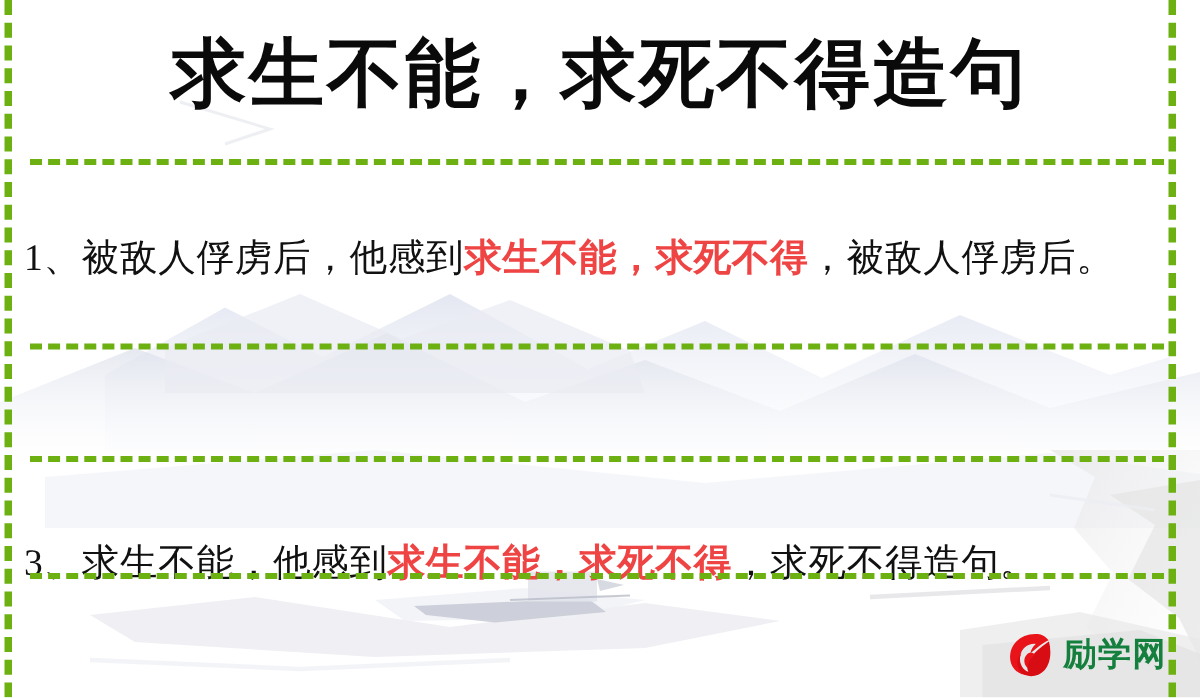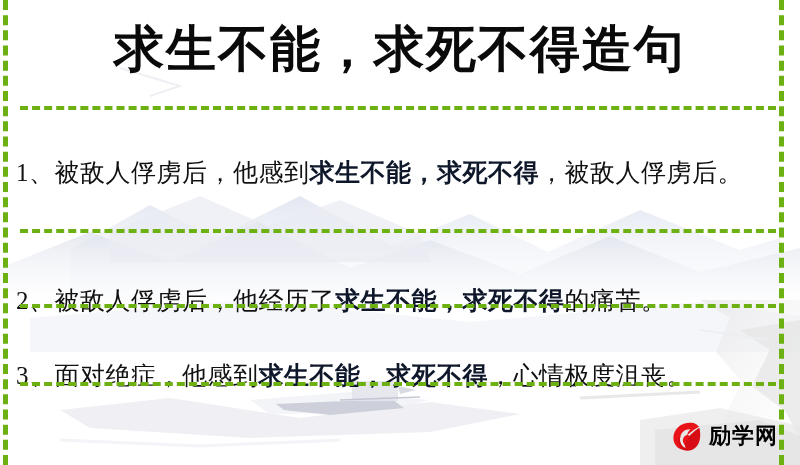--- a/index.html
+++ b/index.html
@@ -89,21 +89,21 @@
     font-size: 25px;
     line-height: 42px;
     color: #111111;
     letter-spacing: 0.5px;
   }
   .sentence.s1 { top: 127px; }
   .sentence.s2 { top: 255px; }
   .sentence.s3 { top: 330px; }
 
   .idiom {
-    color: #0f172a;
+    color: #ef4444;
     font-weight: 700;
   }
 
   
   .logo {
     position: absolute;
     left: 668px;
     top: 418px;
     display: flex;
     align-items: center;
@@ -113,21 +113,21 @@
   .logo-mark {
     width: 36px;
     height: 36px;
     flex: 0 0 36px;
   }
   .logo-mark svg { display: block; width: 36px; height: 36px; }
   .logo-text {
     font-family: "Liberation Sans", "DejaVu Sans", sans-serif;
     font-size: 22px;
     font-weight: 700;
-    color: #000000;
+    color: #15803d;
     letter-spacing: 1px;
     white-space: nowrap;
   }
 </style>
 </head>
 <body>
 
 <div id="page">
 
   <div class="wash-layer">
@@ -185,26 +185,23 @@
 
     <div class="hrule r1"></div>
     <div class="hrule r2"></div>
     <div class="hrule r3"></div>
     <div class="hrule r4"></div>
 
     <p class="sentence s1">
       <span>1、</span><span>被敌人俘虏后，他感到</span><span class="idiom">求生不能，求死不得</span><span>，被敌人俘虏后。</span>
     </p>
 
-    <p class="sentence s2">
-      <span>2、</span><span>被敌人俘虏后，他经历了</span><span class="idiom">求生不能，求死不得</span><span>的痛苦。</span>
-    </p>
 
     <p class="sentence s3">
-      <span>3、</span><span>面对绝症，他感到</span><span class="idiom">求生不能，求死不得</span><span>，心情极度沮丧。</span>
+      <span>3、</span><span>求生不能，他感到</span><span class="idiom">求生不能，求死不得</span><span>，求死不得造句。</span>
     </p>
 
     <div class="logo">
       <span class="logo-mark">
         <svg viewBox="0 0 40 40" aria-hidden="true">
           <path d="M28.5 5.5 C17 3.5 6.5 10.5 6 21.5 C5.6 30.5 12.5 36.5 21 35.5
                    C15.5 32 12.5 27.5 13.5 21.5 C14.4 16 19 12 25 12.5
                    C22.5 15 21.5 16.5 21.2 19.2 C27 14.5 31.5 11 34.5 9.8
                    C33 8 31 6.2 28.5 5.5 Z" fill="#e8141a"></path>
           <path d="M34.8 10.8 C30.5 13.5 25 18 21.5 22.5 C18.8 26 17.8 29.5 19.5 33.2

